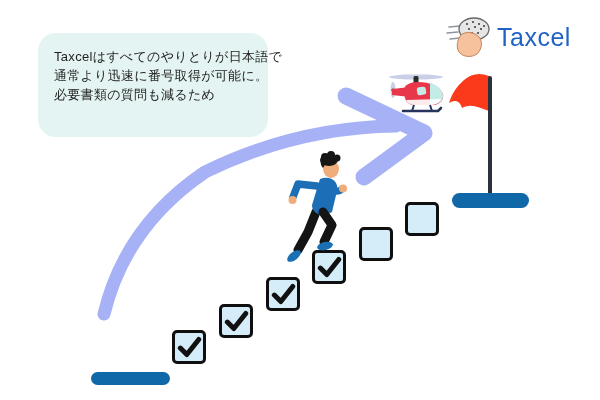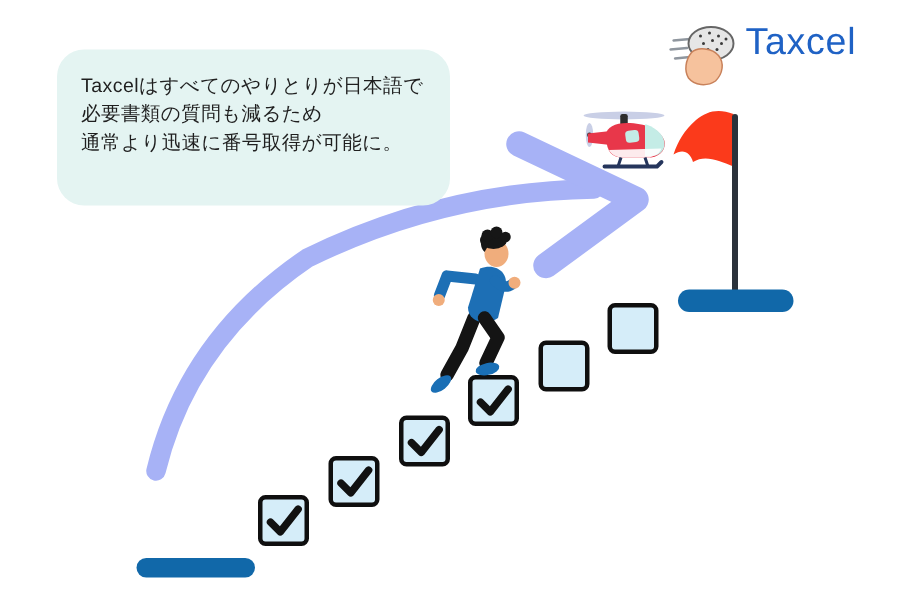--- a/index.html
+++ b/index.html
@@ -4,32 +4,32 @@
 <style>
   html,body{margin:0;padding:0;background:#fff;}
   .canvas{
     position:relative;width:600px;height:400px;background:#fff;
     overflow:hidden;font-family:"Liberation Sans",sans-serif;
   }
   .abs{position:absolute;}
 
   
   .bubble{
-    left:38px;top:33px;width:262px;height:104px;
+    left:38px;top:33px;width:230px;height:104px;
     background:var(--bubble-bg);border-radius:18px;
     box-sizing:border-box;padding:14px 16px;
   }
   .bubble .line{
     display:block;white-space:nowrap;
     font-size:13px;line-height:19px;color:var(--text-dark);
     letter-spacing:.3px;
   }
 
   
-  .logo{left:446px;top:14px;display:flex;gap:5px;}
+  .logo{left:446px;top:14px;display:flex;align-items:center;gap:5px;}
   .logo-text{
     font-size:25px;font-weight:500;color:var(--logo-blue);
     letter-spacing:.5px;
   }
 
   
   .arrow-svg{left:0;top:0;pointer-events:none;}
   .arrow-stroke{stroke:var(--arrow);fill:none;}
 
   
@@ -67,22 +67,22 @@
 
 <div class="canvas">
 
   <svg class="abs arrow-svg" width="600" height="400" viewBox="0 0 600 400">
     <path class="arrow-stroke round" stroke-width="13" d="M104,314 C118,256 152,208 205,172 C258,146 320,127 396,126"></path>
     <path class="arrow-stroke round" stroke-width="17" d="M346,96 L424,133 L364,177"></path>
   </svg>
 
   <div class="abs bubble">
     <span class="line">Taxcelはすべてのやりとりが日本語で</span>
+    <span class="line">通常より迅速に番号取得が可能に。</span>
     <span class="line">必要書類の質問も減るため</span>
-    <span class="line">通常より迅速に番号取得が可能に。</span>
   </div>
 
   <div class="abs logo">
     <svg width="46" height="46" viewBox="0 0 46 46">
       <path d="M3,13 L14,12 M1,19 L12,18 M4,25 L14,24" stroke="#8f969e" stroke-width="1.6" stroke-linecap="round"></path>
       <ellipse cx="28" cy="15" rx="15" ry="11" fill="var(--logo-cap)" stroke="#666" stroke-width="1.3"></ellipse>
       <g fill="#3a3a3a">
         <circle cx="21" cy="10" r="1"></circle>
           <circle cx="27" cy="8" r="1"></circle>
           <circle cx="33" cy="10" r="1"></circle>

